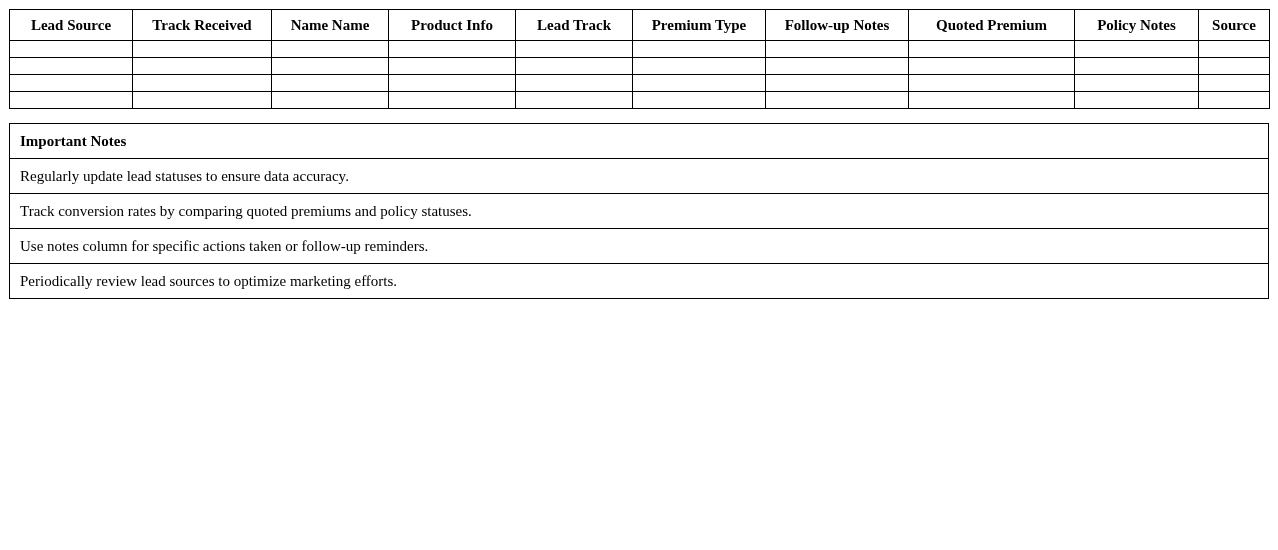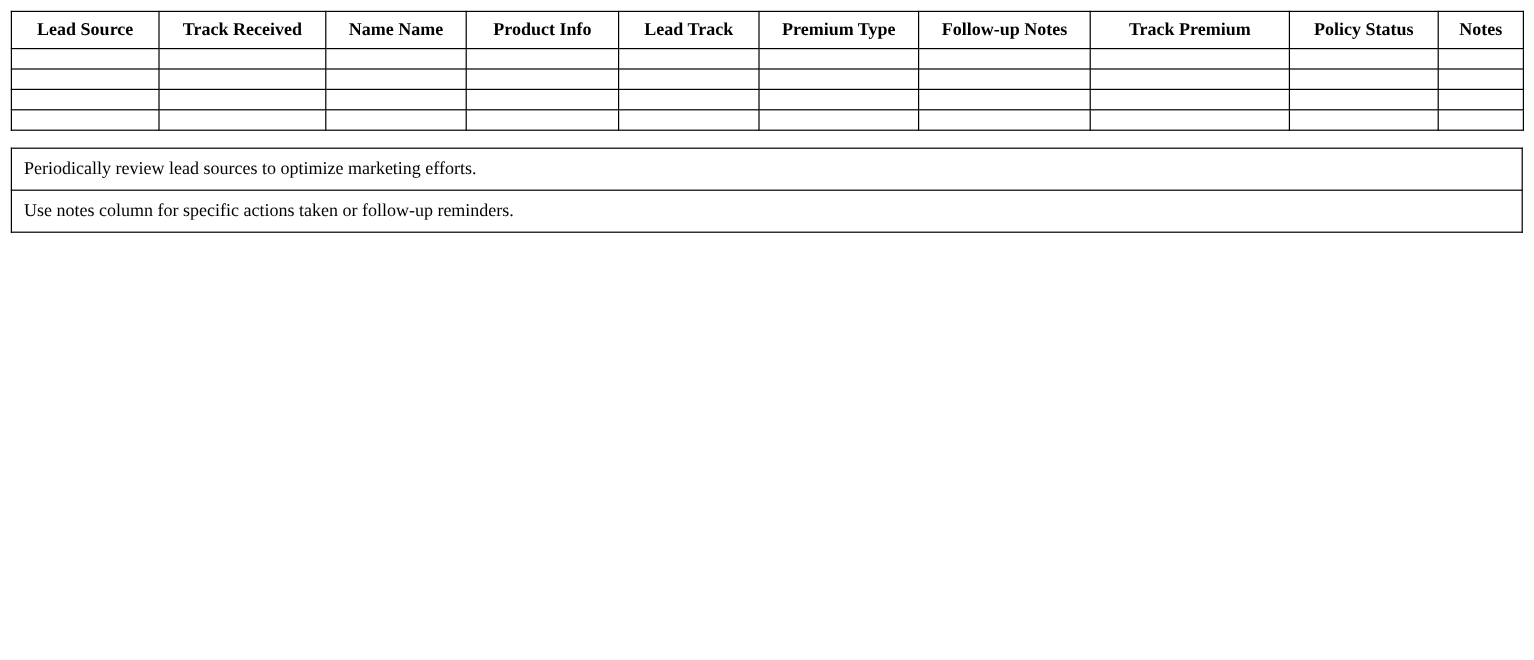--- a/index.html
+++ b/index.html
@@ -81,23 +81,23 @@
     </colgroup>
     <thead>
       <tr>
         <th>Lead Source</th>
         <th>Track Received</th>
         <th>Name Name</th>
         <th>Product Info</th>
         <th>Lead Track</th>
         <th>Premium Type</th>
         <th>Follow-up Notes</th>
-        <th>Track Premium</th>
-        <th>Policy Status</th>
-        <th>Notes</th>
+        <th>Quoted Premium</th>
+        <th>Policy Notes</th>
+        <th>Source</th>
       </tr>
     </thead>
     <tbody>
       <tr>
         <td></td>
         <td></td>
         <td></td>
         <td></td>
         <td></td>
         <td></td>
@@ -141,21 +141,30 @@
         <td></td>
         <td></td>
         <td></td>
       </tr>
     </tbody>
   </table>
 
   <table class="notes-table">
     <tbody>
       <tr>
-        <td>Periodically review lead sources to optimize marketing efforts.</td>
+        <td class="notes-heading">Important Notes</td>
+      </tr>
+      <tr>
+        <td>Regularly update lead statuses to ensure data accuracy.</td>
+      </tr>
+      <tr>
+        <td>Track conversion rates by comparing quoted premiums and policy statuses.</td>
       </tr>
       <tr>
         <td>Use notes column for specific actions taken or follow-up reminders.</td>
+      </tr>
+      <tr>
+        <td>Periodically review lead sources to optimize marketing efforts.</td>
       </tr>
     </tbody>
   </table>
 
 </div>
 
 </body></html>

